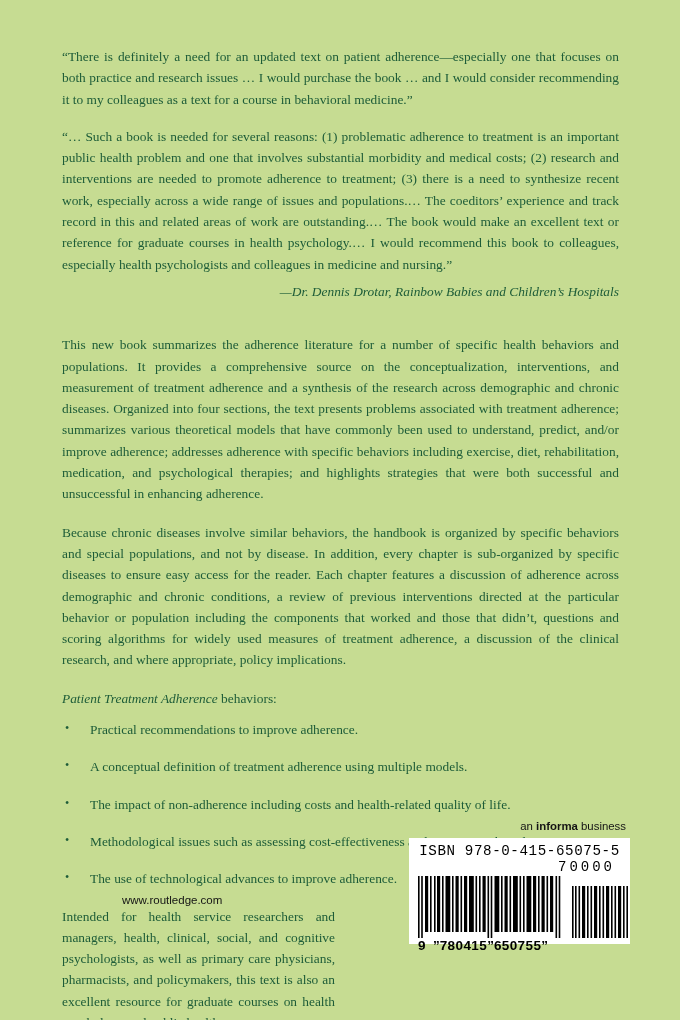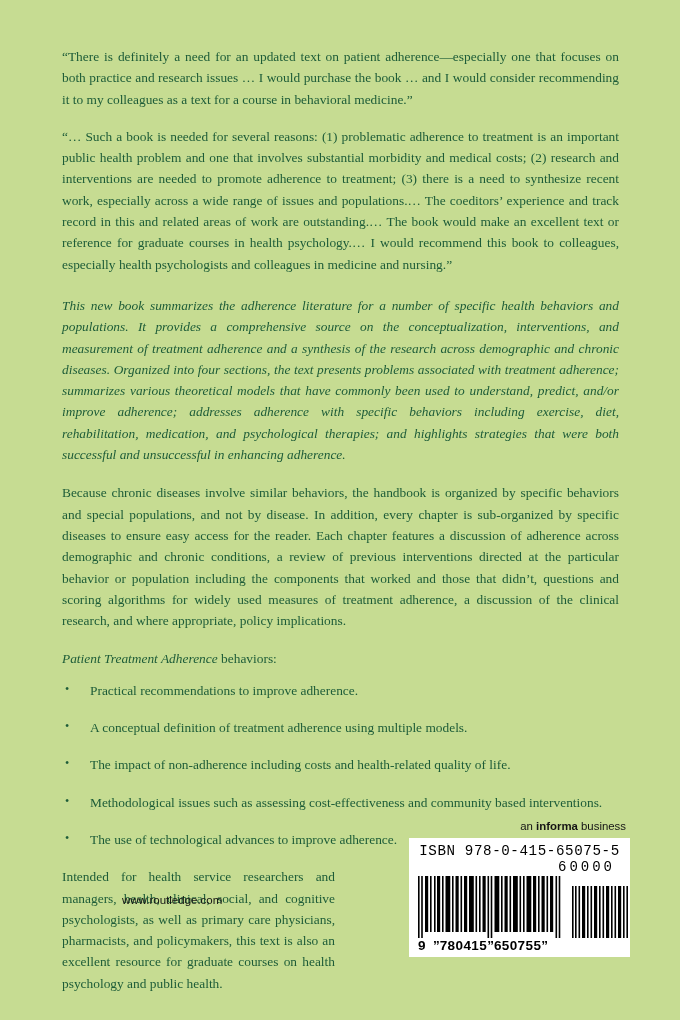--- a/index.html
+++ b/index.html
@@ -52,21 +52,21 @@
   }
 
   
   .para {
     font-size: 13.4px;
     line-height: 21.3px;
     text-align: justify;
     color: #1d5c38;
     margin: 0;
   }
-  .para-1 { margin-top: 20px; font-style: italic; }
+  .para-1 { margin-top: 32px; }
   .para-2 { margin-top: 17px; }
 
   .addresses {
     font-size: 13.4px;
     line-height: 21.3px;
     color: #1d5c38;
     margin: 0;
     margin-top: 17px;
   }
   .addresses .title-ital { font-style: italic; }
@@ -176,21 +176,21 @@
     white-space: nowrap;
   }
   .informa b { font-weight: bold; }
 
   
   .barcode-box {
     position: absolute;
     left: 409px;
     top: 838px;
     width: 221px;
-    height: 119px;
+    height: 106px;
     background: #ffffff;
     box-sizing: border-box;
     padding: 5px 9px 4px 9px;
   }
   .isbn-line {
     font-family: "Liberation Mono", "DejaVu Sans Mono", monospace;
     font-size: 14.2px;
     letter-spacing: 0.6px;
     color: #000;
     text-align: center;
@@ -233,20 +233,21 @@
 </head>
 <body>
 
 <div class="cover">
 
   <div class="content">
 
     <p class="quote quote-1">“There is definitely a need for an updated text on patient adherence—especially one that focuses on both practice and research issues … I would purchase the book … and I would consider recommending it to my colleagues as a text for a course in behavioral medicine.”</p>
 
     <p class="quote quote-2">“… Such a book is needed for several reasons: (1) problematic adherence to treatment is an important public health problem and one that involves substantial morbidity and medical costs; (2) research and interventions are needed to promote adherence to treatment; (3) there is a need to synthesize recent work, especially across a wide range of issues and populations.… The coeditors’ experience and track record in this and related areas of work are outstanding.… The book would make an excellent text or reference for graduate courses in health psychology.… I would recommend this book to colleagues, especially health psychologists and colleagues in medicine and nursing.”</p>
+    <p class="attrib">—Dr. Dennis Drotar, Rainbow Babies and Children’s Hospitals</p>
 
     <p class="para para-1">This new book summarizes the adherence literature for a number of specific health behaviors and populations. It provides a comprehensive source on the conceptualization, interventions, and measurement of treatment adherence and a synthesis of the research across demographic and chronic diseases. Organized into four sections, the text presents problems associated with treatment adherence; summarizes various theoretical models that have commonly been used to understand, predict, and/or improve adherence; addresses adherence with specific behaviors including exercise, diet, rehabilitation, medication, and psychological therapies; and highlights strategies that were both successful and unsuccessful in enhancing adherence.</p>
 
     <p class="para para-2">Because chronic diseases involve similar behaviors, the handbook is organized by specific behaviors and special populations, and not by disease. In addition, every chapter is sub-organized by specific diseases to ensure easy access for the reader. Each chapter features a discussion of adherence across demographic and chronic conditions, a review of previous interventions directed at the particular behavior or population including the components that worked and those that didn’t, questions and scoring algorithms for widely used measures of treatment adherence, a discussion of the clinical research, and where appropriate, policy implications.</p>
 
     <p class="addresses"><span class="title-ital">Patient Treatment Adherence</span><span> behaviors:</span></p>
 
     <ul class="bullets">
       <li>Practical recommendations to improve adherence.</li>
       <li>A conceptual definition of treatment adherence using multiple models.</li>
@@ -260,21 +261,21 @@
   </div>
 
   <div class="logo-block">
     <div class="logo-url">www.routledge.com</div>
   </div>
 
   <div class="informa"><span>an </span><b>informa</b><span> business</span></div>
 
   <div class="barcode-box">
     <div class="isbn-line">ISBN 978-0-415-65075-5</div>
-    <div class="addon-digits">60000</div>
+    <div class="addon-digits">70000</div>
     <div class="bars-row">
       <div class="bars-main">
         <svg width="143" height="62" viewBox="0 0 143 62" aria-hidden="true">
           <rect x="0" y="0" width="143" height="62" fill="#ffffff"></rect>
           <g fill="#000000">
             <rect x="0" y="0" width="1.6" height="62"></rect>
               <rect x="3.2" y="0" width="1.6" height="62"></rect>
             <rect x="7" y="0" width="3.2" height="56"></rect>
               <rect x="12" y="0" width="1.6" height="56"></rect>
             <rect x="16" y="0" width="1.6" height="56"></rect>

